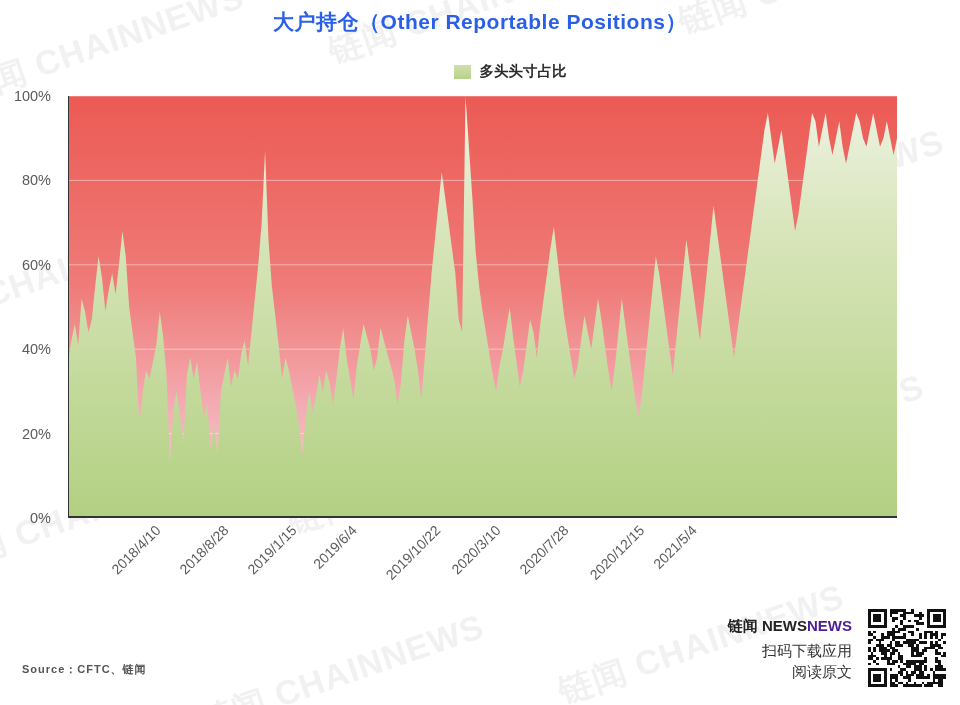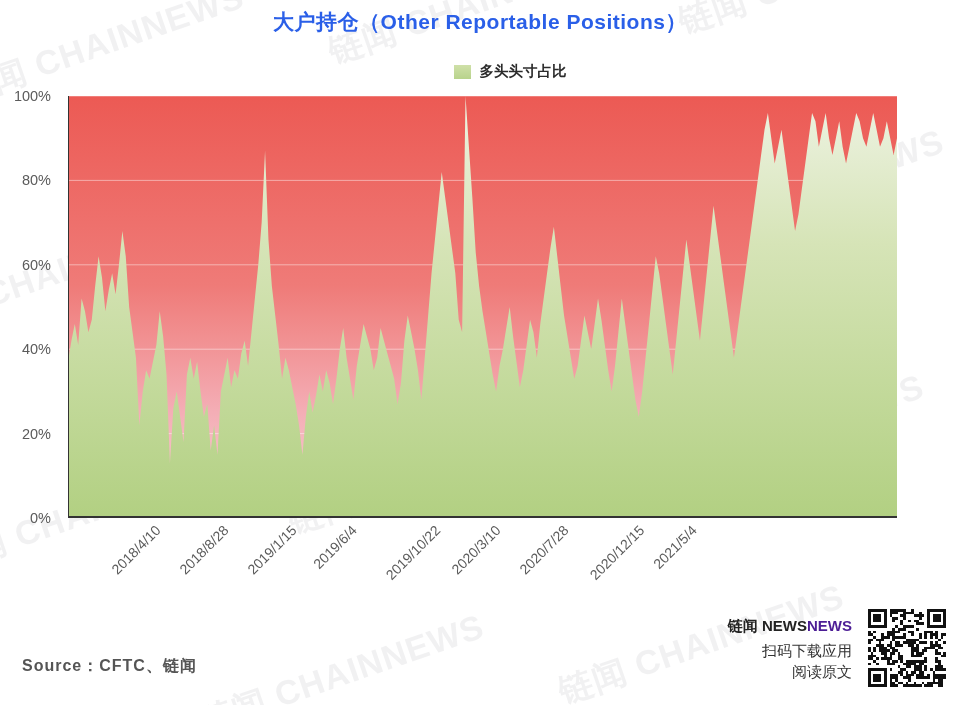--- a/index.html
+++ b/index.html
@@ -105,21 +105,21 @@
     white-space:nowrap;
     transform:rotate(-45deg);
     transform-origin:right top;
     text-align:right;
   }
 
   
   .source{
     position:absolute;
     left:22px;bottom:28px;
-    font-size:16px;
+    font-size:11px;
     font-weight:bold;
     color:#555;
     letter-spacing:1px;
     z-index:4;
   }
   .brand{
     position:absolute;
     right:108px;bottom:22px;
     text-align:right;
     z-index:4;

